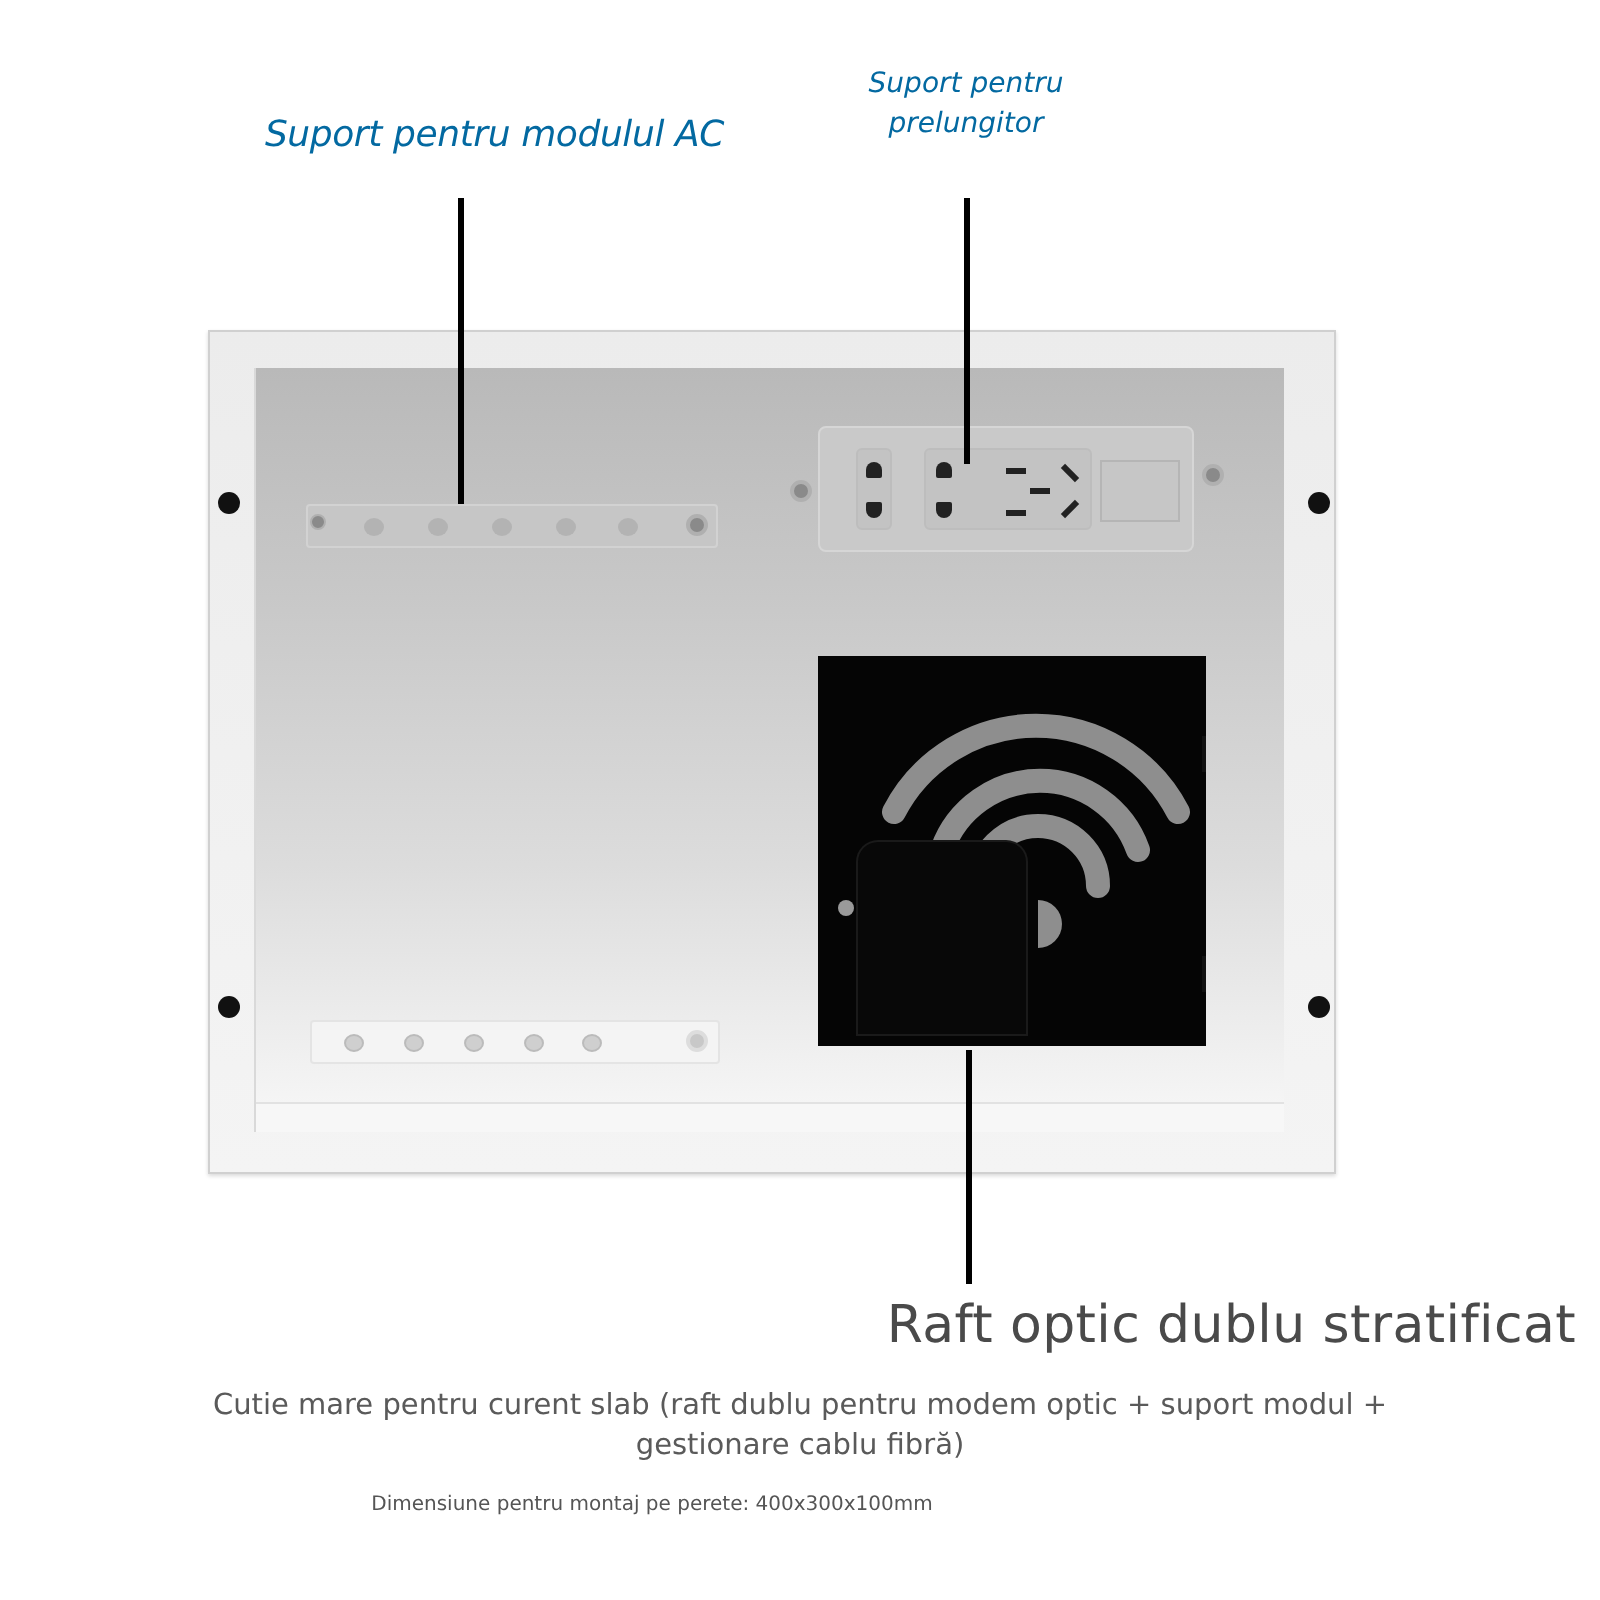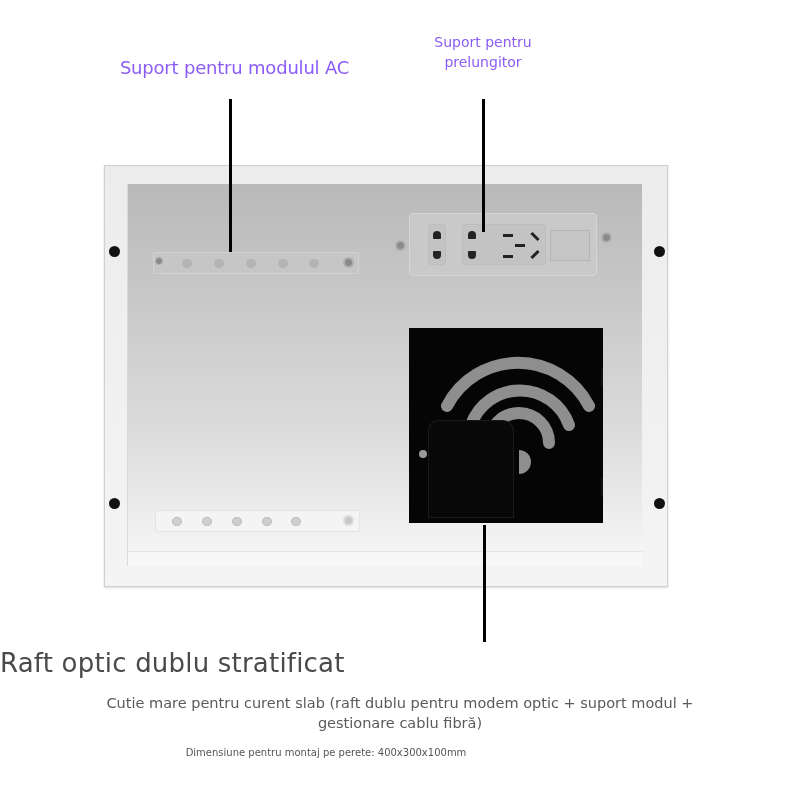--- a/index.html
+++ b/index.html
@@ -1,20 +1,20 @@
 <!DOCTYPE html>
 <html><head>
   <meta charset="utf-8">
   <style>
     * { box-sizing: border-box; margin: 0; padding: 0; }
     html, body { width: 800px; height: 800px; overflow: hidden; background: #ffffff; }
     body { position: relative; font-family: "DejaVu Sans", "Liberation Sans", sans-serif; color: #555; }
 
-    .label { position: absolute; color: #8b5cf6; text-align: center; }
-    .label-ac { left: 100px; top: 57px; width: 262px; font-size: 18px; letter-spacing: -0.2px; text-align: center; padding-left: 7px; }
+    .label { position: absolute; color: #0369a1; text-align: center; font-style: italic; }
+    .label-ac { left: 100px; top: 57px; width: 262px; font-size: 18px; letter-spacing: -0.2px; text-align: right; padding-left: 7px; }
     .label-ext { left: 428px; top: 33px; width: 110px; font-size: 14px; line-height: 19.5px; }
 
     .leader { position: absolute; background: #000; width: 3px; }
     .leader-ac { left: 229px; top: 99px; height: 153px; }
     .leader-ext { left: 482px; top: 99px; height: 133px; }
     .leader-rack { left: 483px; top: 525px; height: 117px; }
 
     
     .box-outer { position: absolute; left: 104px; top: 165px; width: 564px; height: 422px;
       background: linear-gradient(#ececec, #f4f4f4); border: 1px solid #d0d0d0; box-shadow: 0 1px 2px rgba(0,0,0,0.15); }
@@ -39,21 +39,21 @@
     .socket { position: absolute; top: 10px; height: 41px; background: #c3c3c3; border: 1px solid #bdbdbd; border-radius: 3px; }
     .pin { position: absolute; width: 8px; height: 8px; background: #222; border-radius: 4px 4px 1px 1px; }
     .flat { position: absolute; background: #222; width: 10px; height: 3px; }
     .switch { position: absolute; left: 140px; top: 16px; width: 40px; height: 31px; border: 1px solid #b5b5b5; background: #c6c6c6; }
 
     
     .rack { position: absolute; left: 304px; top: 162px; width: 194px; height: 195px; background: #050505; }
     .wifi { position: absolute; left: 0; top: 0; }
     .modem { position: absolute; left: 324px; top: 255px; width: 84px; height: 96px; background: #080808; border-radius: 10px 10px 0 0; box-shadow: 0 0 0 1px #1a1a1a; }
 
-    .title { position: absolute; left: 0; top: 648px; width: 788px; text-align: left; font-size: 26px; color: #4a4a4a; letter-spacing: 0.2px; }
+    .title { position: absolute; left: 0; top: 648px; width: 788px; text-align: right; font-size: 26px; color: #4a4a4a; letter-spacing: 0.2px; }
     .desc { position: absolute; left: 100px; top: 693px; width: 600px; text-align: center; font-size: 14.5px; color: #5a5a5a; line-height: 20px; }
     .dims { position: absolute; left: 0; top: 747px; width: 652px; text-align: center; font-size: 10px; color: #555; }
   </style>
 </head>
 <body>
 
 <div class="label label-ac">Suport pentru modulul AC</div>
 <div class="label label-ext">Suport pentru prelungitor</div>
 
 <div class="box-outer">

